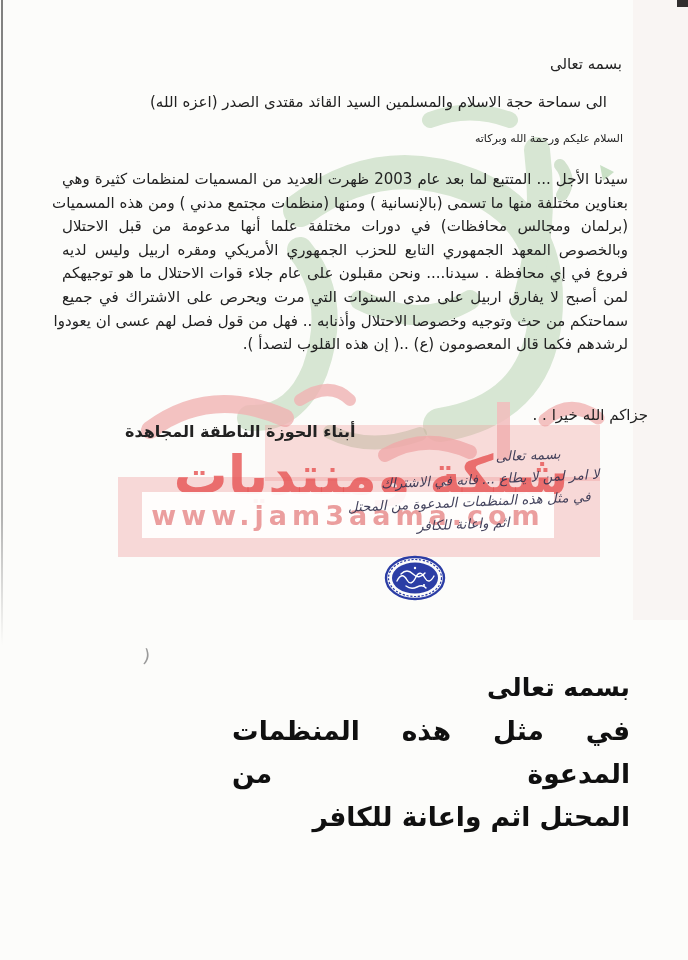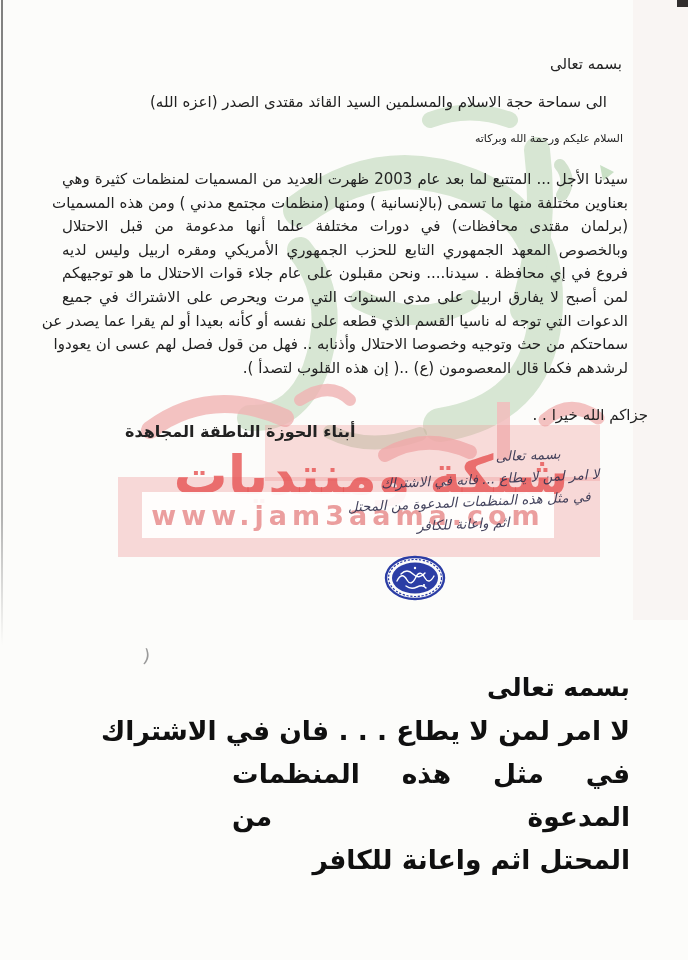--- a/index.html
+++ b/index.html
@@ -94,25 +94,24 @@
   <div class="right-tint"></div>
   <div class="stray-mark">)</div>
 
   <div class="l-basmala rtl">بسمه تعالى</div>
   <div class="l-addressee rtl">الى سماحة حجة الاسلام والمسلمين السيد القائد مقتدى الصدر (اعزه الله)</div>
   <div class="l-greeting rtl">السلام عليكم ورحمة الله وبركاته</div>
 
   <div class="l-body rtl">
     <div class="bl">سيدنا الأجل ... المتتبع لما بعد عام 2003 ظهرت العديد من المسميات لمنظمات كثيرة وهي</div>
     <div class="bl">بعناوين مختلفة منها ما تسمى (بالإنسانية ) ومنها (منظمات مجتمع مدني ) ومن هذه المسميات</div>
-    <div class="bl">(برلمان مقتدى محافظات) في دورات مختلفة علما أنها مدعومة من قبل الاحتلال</div>
+    <div class="bl">(برلمان ومجالس محافظات) في دورات مختلفة علما أنها مدعومة من قبل الاحتلال</div>
     <div class="bl">وبالخصوص المعهد الجمهوري التابع للحزب الجمهوري الأمريكي ومقره اربيل وليس لديه</div>
     <div class="bl">فروع في إي محافظة . سيدنا.... ونحن مقبلون على عام جلاء قوات الاحتلال ما هو توجيهكم</div>
     <div class="bl">لمن أصبح لا يفارق اربيل على مدى السنوات التي مرت ويحرص على الاشتراك في جميع</div>
-    <div class="bl">الدعوات التي توجه له ناسيا القسم الذي قطعه على نفسه أو كأنه بعيدا أو لم يقرا عما يصدر عن</div>
     <div class="bl">سماحتكم من حث وتوجيه وخصوصا الاحتلال وأذنابه .. فهل من قول فصل لهم عسى ان يعودوا</div>
     <div class="bl last">لرشدهم فكما قال المعصومون (ع) ..( إن هذه القلوب لتصدأ ).</div>
   </div>
 
   <div class="l-closing rtl">جزاكم الله خيرا .  .</div>
   <div class="l-signature rtl">أبناء الحوزة الناطقة المجاهدة</div>
 
   <div class="handwriting">
     <div class="hw-l hw-1">بسمه تعالى</div>
     <div class="hw-l hw-2">لا امر لمن لا يطاع ... فانه في الاشتراك</div>
@@ -128,18 +127,17 @@
       <path d="M13 26 q5 -10 10 -1 q4 7 9 -3 q4 -8 9 1 q4 7 9 -2"></path>
       <path d="M17 19 q6 -6 12 0 q6 6 12 -1"></path>
       <path d="M22 31 q5 4 11 1 q6 -3 9 1"></path>
     </g>
     <circle cx="31" cy="13" r="1.2" fill="#ffffff"></circle>
     <circle cx="40" cy="30" r="1.1" fill="#ffffff"></circle>
   </svg>
 
   <div class="transcript">
     <div class="t-basmala">بسمه تعالى</div>
-    <div class="t-line">لا امر لمن لا يطاع . . . فان في الاشتراك</div>
     <div class="t-line t-just">في مثل هذه المنظمات المدعوة من</div>
     <div class="t-line">المحتل اثم واعانة للكافر</div>
   </div>
 
 </div>
 
 </body></html>

